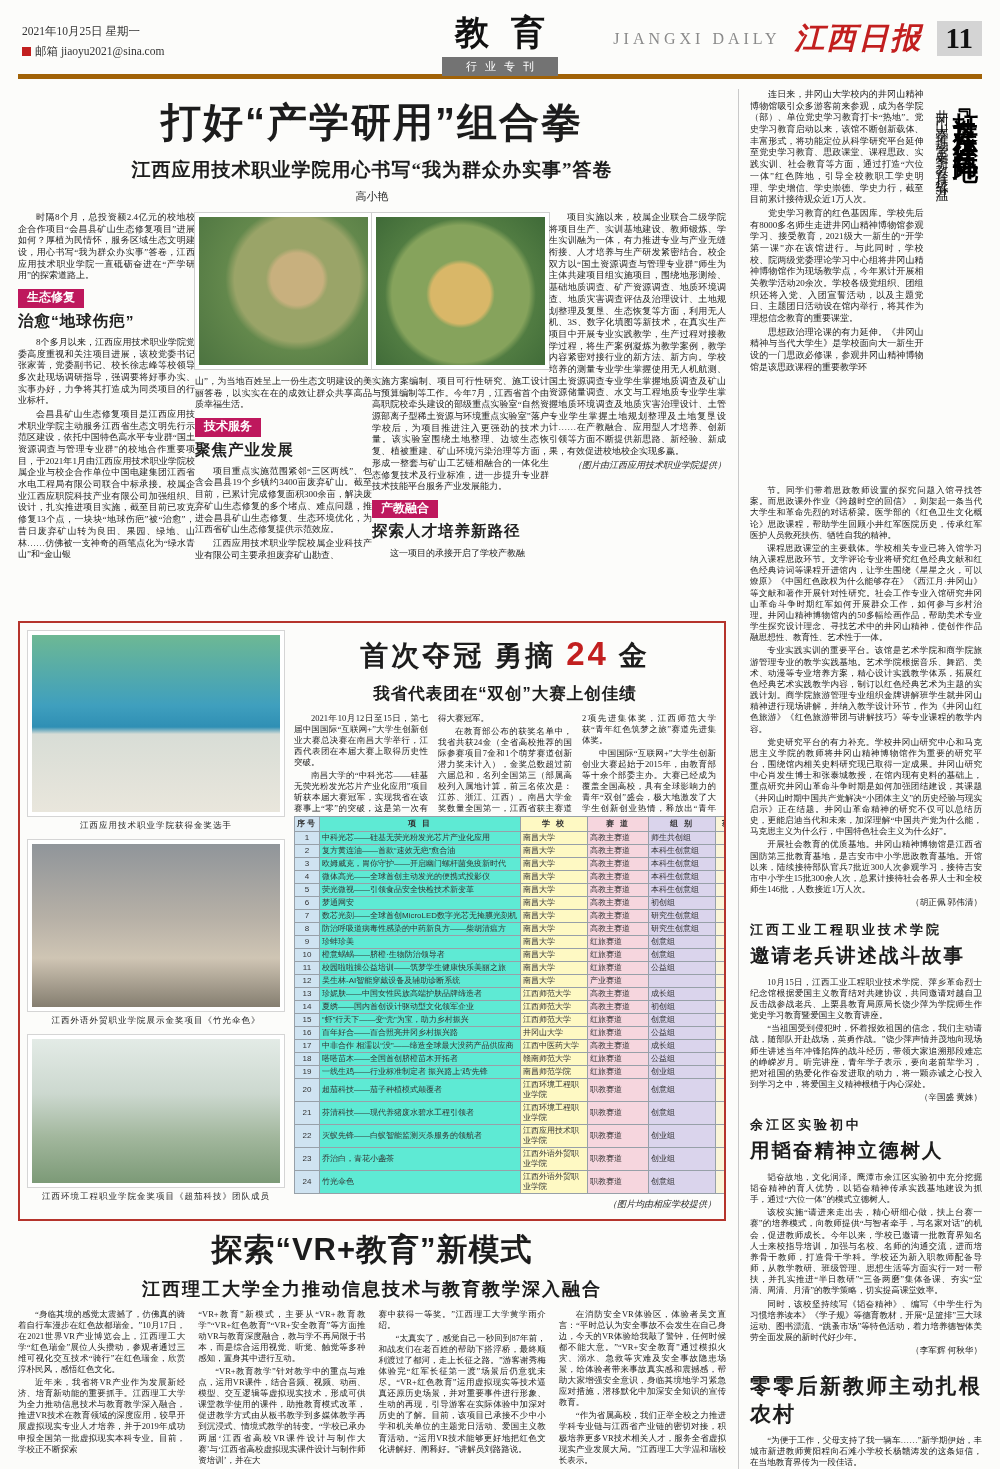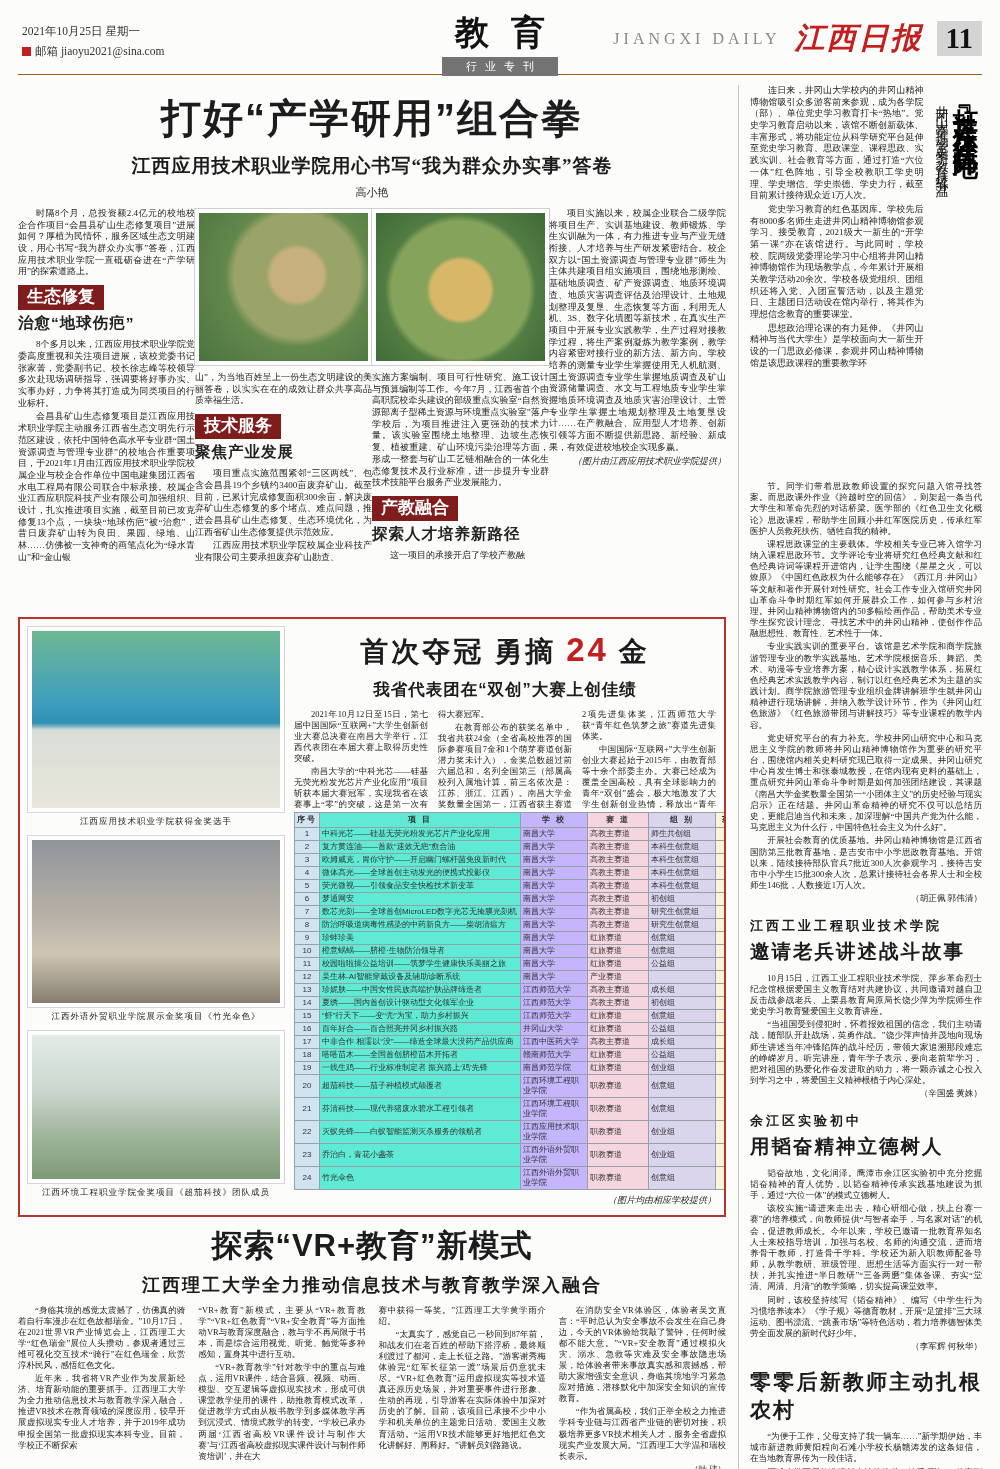--- a/index.html
+++ b/index.html
@@ -1,19 +1,19 @@
 <!DOCTYPE html>
 <html><head>
 <meta charset="utf-8">
 <style>
   html,body{margin:0;padding:0;background:#e9e9e7;}
   .page{width:1000px;height:1469px;margin:0 auto;background:#fcfcfa;overflow:hidden;
         font-family:"Liberation Serif",serif;color:#1c1c1c;position:relative;box-sizing:border-box;}
   
-  .hdr{height:74px;position:relative;border-bottom:1px solid #a16207;margin:0 18px;}
+  .hdr{height:74px;position:relative;border-bottom:5px solid #a16207;margin:0 18px;}
   .hdr-left{position:absolute;left:4px;top:22px;font-size:11.5px;color:#333;line-height:1.7;}
   .hdr-left .mail-row{display:flex;align-items:center;gap:4px;}
   .sq{width:9px;height:9px;background:#c21f1f;display:inline-block;}
   .hdr-center{position:absolute;left:50%;transform:translateX(-50%);top:10px;text-align:center;width:220px;}
   .jiaoyu{font-family:"Liberation Sans",sans-serif;font-size:34px;font-weight:bold;letter-spacing:22px;color:#111;text-indent:22px;}
   .subkan{display:inline-block;background:#737373;color:#fff;font-size:11px;letter-spacing:8px;padding:2px 16px 2px 24px;position:relative;z-index:2;}
   .hdr-right{position:absolute;right:0;top:18px;display:flex;align-items:center;gap:14px;}
   .daily-en{color:#8a8a8a;font-size:16px;letter-spacing:4px;}
   .daily-cn{color:#c21f1f;font-size:30px;font-weight:bold;font-style:italic;letter-spacing:2px;}
   .pageno{background:#d4d4d4;color:#111;font-size:29px;font-weight:bold;padding:3px 9px;line-height:1;}
@@ -22,22 +22,22 @@
   .left-zone{width:708px;flex:none;}
   .right-zone{flex:1;border-left:1px solid #c9c9c9;padding-left:11px;min-width:0;}
   
   .ma-title{text-align:center;font-family:"Liberation Sans",sans-serif;font-weight:bold;font-size:40px;letter-spacing:2px;margin:6px 0 2px;}
   .ma-sub{text-align:center;font-weight:bold;font-size:19px;margin:7px 0 2px;letter-spacing:1px;}
   .ma-author{text-align:center;font-size:11px;margin:6px 0 8px;color:#222;}
   .ma-cols{display:flex;height:400px;overflow:hidden;}
   .ma-col{flex:1;min-width:0;font-size:9px;line-height:1.3;text-align:justify;color:#222;}
   .ma-col p{margin:0 0 2px;text-indent:2em;}
   .ma-col p.cont{text-indent:0;}
-  .blabel{display:inline-block;background:#7f1d1d;color:#fff;font-family:"Liberation Sans",sans-serif;
-          font-weight:bold;font-size:17px;padding:1px 9px 2px;margin:5px 0 2px;}
+  .blabel{display:inline-block;background:#be185d;color:#fff;font-family:"Liberation Sans",sans-serif;
+          font-weight:bold;font-size:12px;padding:1px 9px 2px;margin:5px 0 2px;}
   .bhead{font-family:"Liberation Sans",sans-serif;font-weight:bold;font-size:15.5px;margin:1px 0 6px;letter-spacing:1px;}
   .photo{border:4px solid #fff;box-shadow:0 0 0 1px #cfcfcf;margin:1px 0 7px;}
   .ph-mine1{height:148px;background:radial-gradient(circle at 58% 42%,#c8b07e 0 20%,#9aa468 24% 48%,#63884c 55%,#4c7340 100%);}
   .ph-mine2{height:148px;background:radial-gradient(circle at 50% 52%,#d9b768 0 26%,#86a35c 30% 60%,#517c42 66%,#3f6a38 100%);}
   .credit{font-size:9px;text-align:right;margin-top:3px;font-style:italic;}
   
   .mid{border:2px solid #b5342c;margin-top:9px;display:flex;gap:10px;padding:8px;height:600px;box-sizing:border-box;overflow:hidden;}
   .mid-photos{width:256px;flex:none;display:flex;flex-direction:column;}
   .mp{border:4px solid #fff;box-shadow:0 0 0 1px #d5d5d5;}
   .mp1{height:182px;background:linear-gradient(180deg,#6db894 0%,#3f9fbe 40%,#2f8fb4 52%,#d8ddd6 56%,#e9e6dc 100%);}
@@ -53,21 +53,21 @@
   .aw-col p{margin:0 0 2px;text-indent:2em;}
   .aw-col p.cont{text-indent:0;}
   .byline{text-align:right;}
   
   table.awards{border-collapse:collapse;table-layout:fixed;width:100%;margin-top:4px;
                font-family:"Liberation Sans",sans-serif;font-size:8px;color:#333;}
   .awards th,.awards td{border:1px solid #97a0a8;padding:1px 2px;line-height:1.25;overflow:hidden;}
   .awards th{font-weight:bold;letter-spacing:2px;padding:2px;}
   .awards .c0{width:20px;text-align:center;background:#cfe3f1;}
   .awards .c1{width:196px;background:#5eead4;}
-  .awards .c2{width:62px;background:#c4b5fd;}
+  .awards .c2{width:62px;background:#fef9c3;}
   .awards .c3{width:56px;background:#f6d6de;}
   .awards .c4{width:62px;background:#dad4ec;}
   .awards .c5{width:28px;text-align:center;background:#faf5d9;}
   .tbl-credit{font-size:9px;text-align:right;margin-top:4px;font-style:italic;}
   
   .vr{margin-top:8px;}
   .vr-title{text-align:center;font-family:"Liberation Sans",sans-serif;font-weight:bold;font-size:31px;margin:4px 0 2px;letter-spacing:1px;}
   .vr-sub{text-align:center;font-weight:bold;font-size:18px;margin:6px 0 8px;letter-spacing:2px;}
   .vr-cols{display:flex;gap:13px;height:182px;overflow:hidden;font-size:8.5px;line-height:1.3;text-align:justify;}
   .vr-col{flex:1;min-width:0;}
@@ -451,21 +451,21 @@
           <div class="vtitle">
             <div class="vt-main">打造『六位一体』红色阵地</div>
             <div class="vt-sub">井冈山大学推动党史学习教育持续升温</div>
           </div>
         </div>
         <div>
 
         <p class="cont-first">节。同学们带着思政教师设置的探究问题入馆寻找答案。而思政课外作业《跨越时空的回信》，则架起一条当代大学生和革命先烈的对话桥梁。医学部的《红色卫生文化概论》思政课程，帮助学生回顾小井红军医院历史，传承红军医护人员救死扶伤、牺牲自我的精神。</p>
             <p class="cont-first">课程思政课堂的主要载体。学校相关专业已将入馆学习纳入课程思政环节。文学评论专业将研究红色经典文献和红色经典诗词等课程开进馆内，让学生围绕《星星之火，可以燎原》《中国红色政权为什么能够存在》《西江月·井冈山》等文献和著作开展针对性研究。社会工作专业入馆研究井冈山革命斗争时期红军如何开展群众工作，如何参与乡村治理。井冈山精神博物馆内的50多幅绘画作品，帮助美术专业学生探究设计理念、寻找艺术中的井冈山精神，使创作作品融思想性、教育性、艺术性于一体。</p>
             <p class="cont-first">专业实践实训的重要平台。该馆是艺术学院和商学院旅游管理专业的教学实践基地。艺术学院根据音乐、舞蹈、美术、动漫等专业培养方案，精心设计实践教学体系，拓展红色经典艺术实践教学内容，制订以红色经典艺术为主题的实践计划。商学院旅游管理专业组织金牌讲解班学生就井冈山精神进行现场讲解，并纳入教学设计环节，作为《井冈山红色旅游》《红色旅游带团与讲解技巧》等专业课程的教学内容。</p>
-            <p class="cont-first">党史研究平台的有力补充。学校井冈山研究中心和马克思主义学院的教师将井冈山精神博物馆作为重要的研究平台，围绕馆内相关史料研究现已取得一定成果。井冈山研究中心肖发生博士和张泰城教授，在馆内现有史料的基础上，重点研究井冈山革命斗争时期是如何加强团结建设，其课题《南昌大学金奖数量全国第一“小团体主义”的历史经验与现实启示》正在结题。井冈山革命精神的研究不仅可以总结历史，更能启迪当代和未来，加深理解“中国共产党为什么能，马克思主义为什么行，中国特色社会主义为什么好”。</p>
+            <p class="cont-first">党史研究平台的有力补充。学校井冈山研究中心和马克思主义学院的教师将井冈山精神博物馆作为重要的研究平台，围绕馆内相关史料研究现已取得一定成果。井冈山研究中心肖发生博士和张泰城教授，在馆内现有史料的基础上，重点研究井冈山革命斗争时期是如何加强团结建设，其课题《井冈山时期中国共产党解决“小团体主义”的历史经验与现实启示》正在结题。井冈山革命精神的研究不仅可以总结历史，更能启迪当代和未来，加深理解“中国共产党为什么能，马克思主义为什么行，中国特色社会主义为什么好”。</p>
             <p class="cont-first">开展社会教育的优质基地。井冈山精神博物馆是江西省国防第三批教育基地，是吉安市中小学思政教育基地。开馆以来，陆续接待部队官兵7批近300人次参观学习，接待吉安市中小学生15批300余人次，总累计接待社会各界人士和全校师生146批，人数接近1万人次。</p>
           </div>
         <div class="byline">（胡正佩 郭伟清）</div>
       </section>
 
       <section class="ra-block">
         <div class="ra-org">江西工业工程职业技术学院</div>
         <div class="ra-title">邀请老兵讲述战斗故事</div>
         <p>10月15日，江西工业工程职业技术学院、萍乡革命烈士纪念馆根据爱国主义教育结对共建协议，共同邀请对越自卫反击战参战老兵、上栗县教育局原局长饶少萍为学院师生作党史学习教育暨爱国主义教育讲座。</p>
         <p>“当祖国受到侵犯时，怀着报效祖国的信念，我们主动请战，随部队开赴战场，英勇作战。”饶少萍声情并茂地向现场师生讲述当年冲锋陷阵的战斗经历，带领大家追溯那段难忘的峥嵘岁月。听完讲座，青年学子表示，要向老前辈学习，把对祖国的热爱化作奋发进取的动力，将一颗赤诚之心投入到学习之中，将爱国主义精神根植于内心深处。</p>

